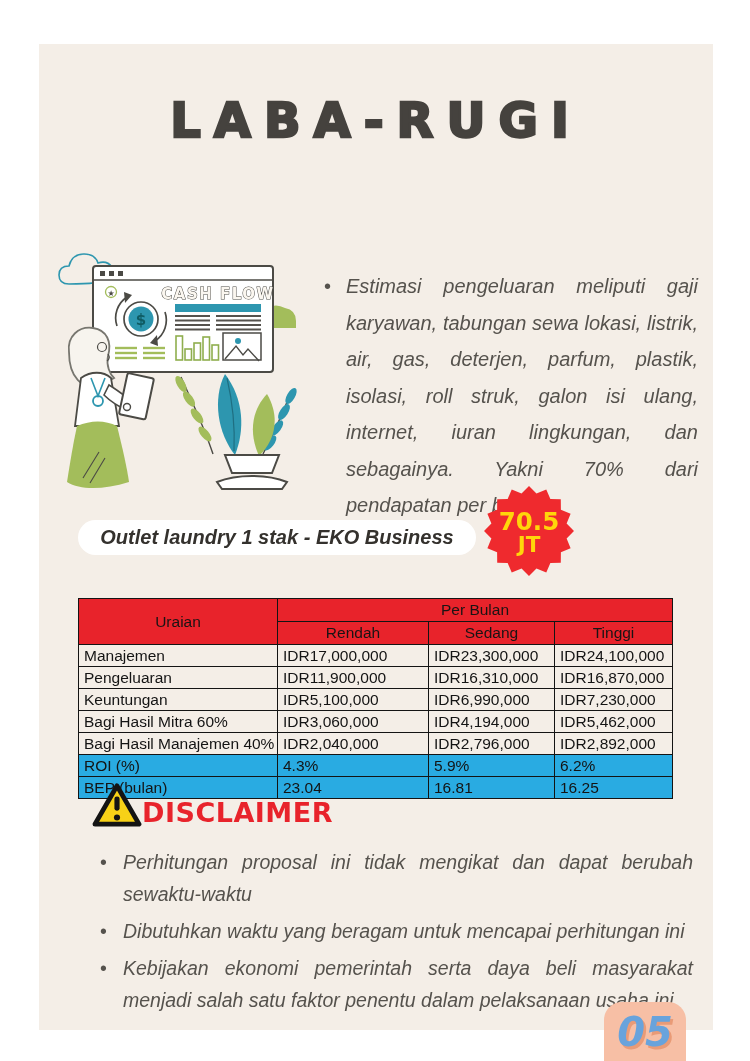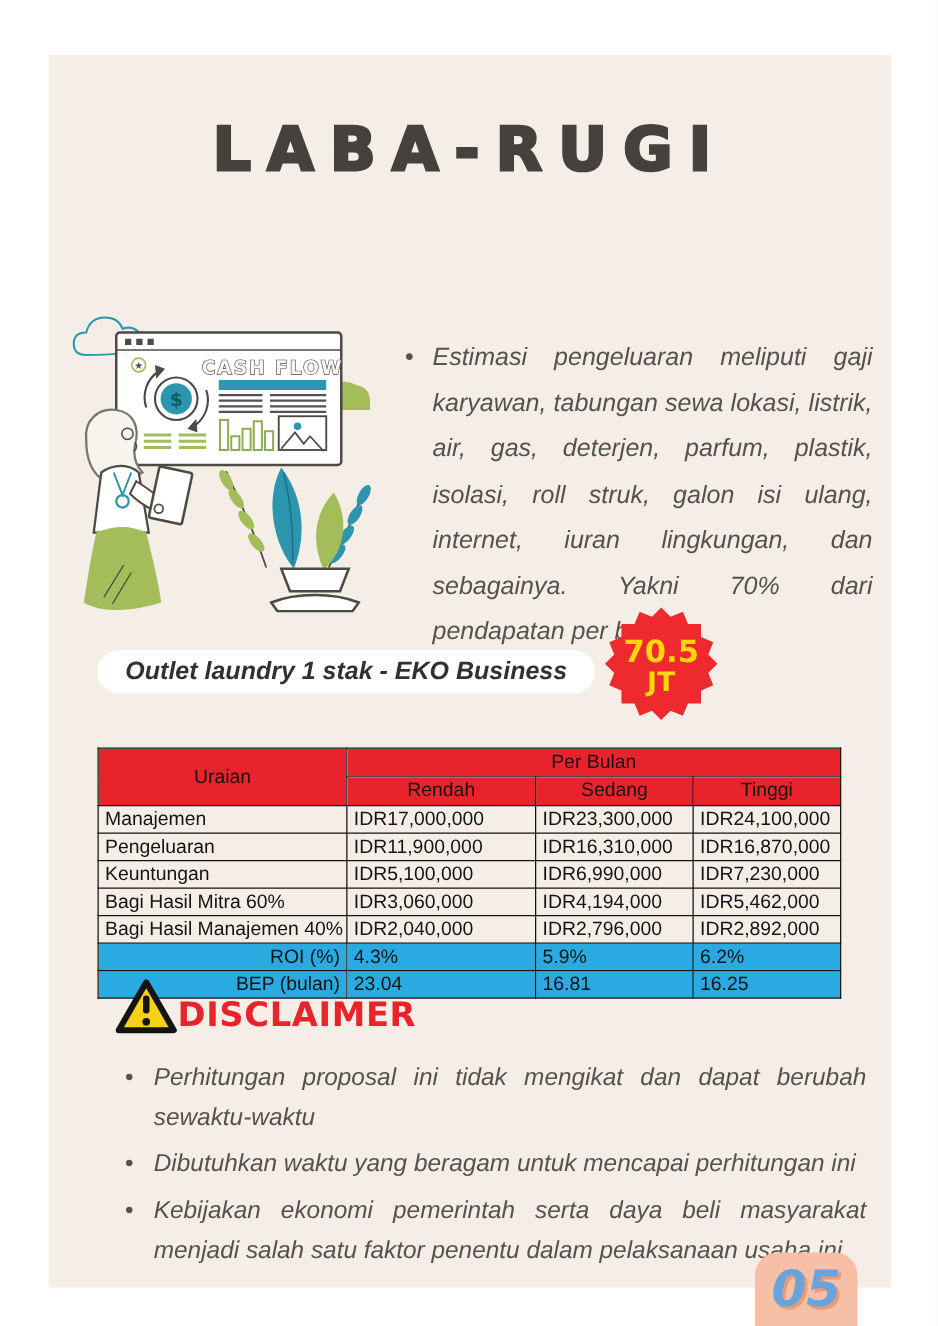--- a/index.html
+++ b/index.html
@@ -36,21 +36,21 @@
   .badge{position:absolute;left:444px;top:441px;width:92px;height:92px;}
   
   table.pl{
     position:absolute;left:39px;top:518px;width:594px;table-layout:fixed;
     border-collapse:collapse;font-size:15.5px;color:#141414;margin-top:36px;
   }
   .pl td{border:1px solid #141414;height:21px;padding:0 5px;overflow:hidden;white-space:nowrap;}
   .pl tr.h1 td{background:#E8232B;text-align:center;height:22px;color:#191414;}
   .pl td.lbl{text-align:left;}
   .cur{display:flex;justify-content:flex-start;}
-  .pl tr.blue td{background:#29ABE2;text-align:right;}
+  .pl tr.blue td{background:#29ABE2;}
   .pl tr.blue td.val{text-align:left;}
   
   .disc-head{position:absolute;left:53px;top:738px;display:flex;align-items:flex-end;}
   .disc-title{
     color:#E8232B;font-size:27px;font-weight:bold;letter-spacing:.5px;
     font-family:"DejaVu Sans",sans-serif;
   }
   .disc-list{
     position:absolute;left:58px;top:802px;width:596px;
     color:#55524D;font-style:italic;font-size:19.5px;line-height:32px;

